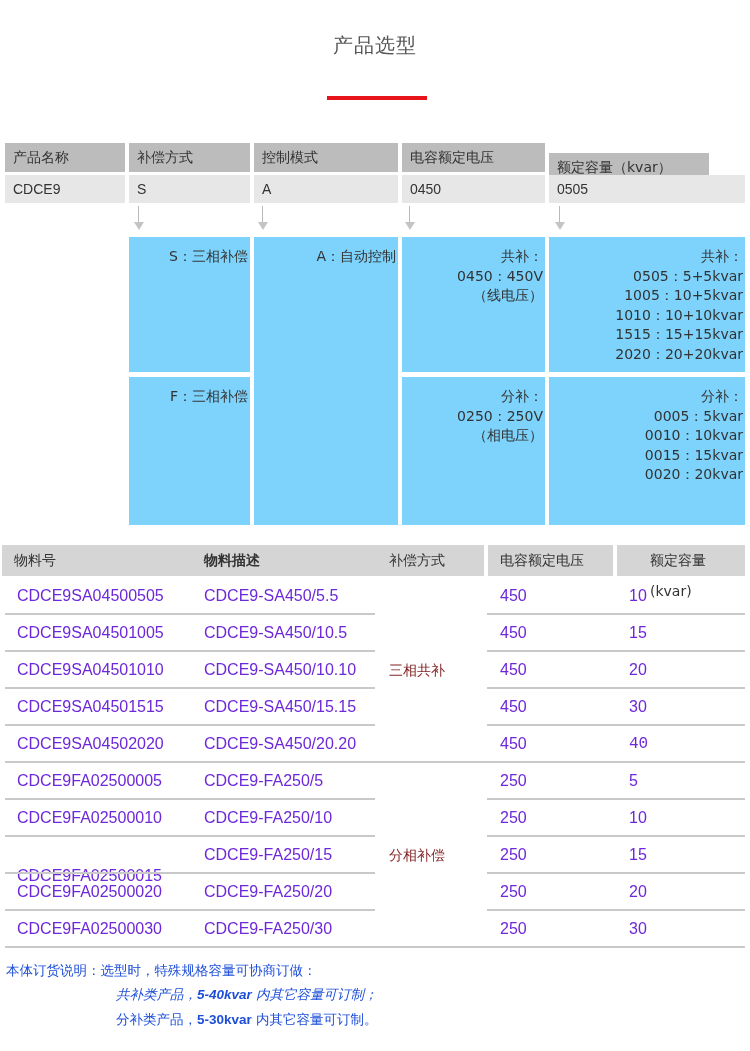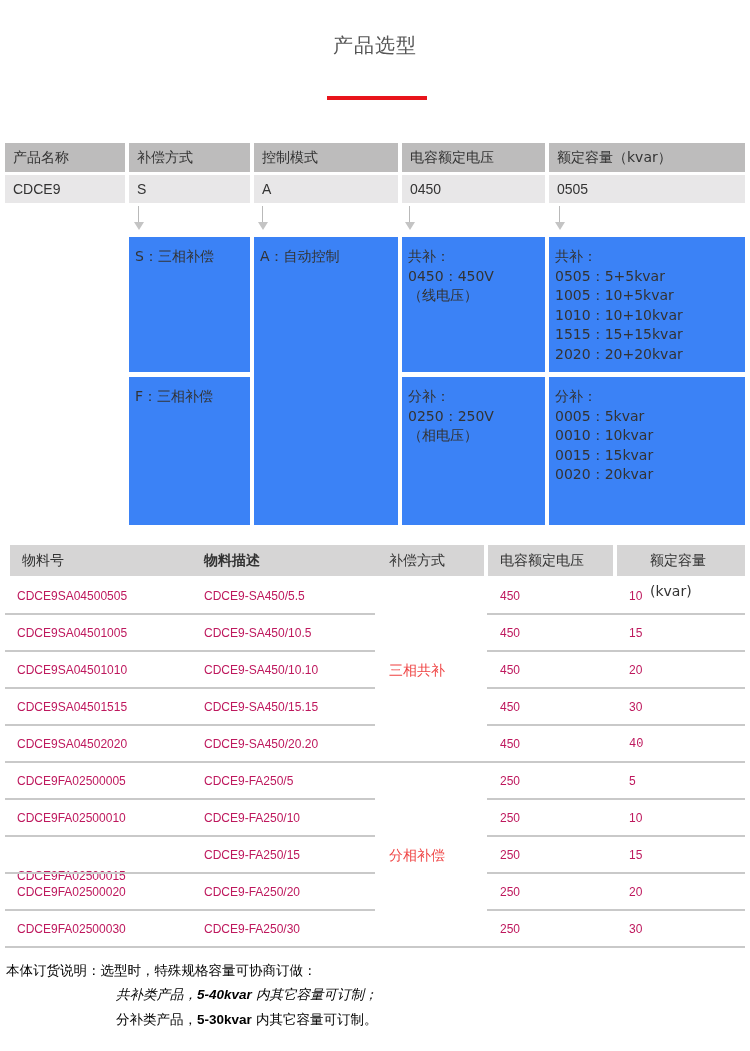--- a/index.html
+++ b/index.html
@@ -8,43 +8,43 @@
   .abs { position:absolute; box-sizing:border-box; }
   .title { left:0; top:32px; width:750px; text-align:center; font-size:20px; color:#555; letter-spacing:1px; font-family:"DejaVu Sans",sans-serif; font-weight:300; }
   .title-bar { left:327px; top:96px; width:100px; height:4px; background:#e8141b; }
 
   .th { background:#bdbcbc; height:29px; line-height:29px; padding-left:8px; font-size:14px; color:#333; font-family:"DejaVu Sans",sans-serif; }
   .td { background:#e8e7e8; height:28px; line-height:28px; padding-left:8px; font-size:14px; color:#333; }
   .arrow { width:12px; height:26px; }
   .arrow .line { position:absolute; left:5px; top:0; width:1px; height:20px; background:#b9b9b9; }
   .arrow .head { position:absolute; left:1px; top:16px; width:0; height:0; border-left:5px solid transparent; border-right:5px solid transparent; border-top:8px solid #c4c4c4; }
 
-  .box { background:#3b82f6; padding:10px 8px 0 6px; font-size:14px; line-height:19.6px; color:#333; font-family:"DejaVu Sans",sans-serif; }
+  .box { background:#7dd3fc; padding:10px 2px 0 6px; font-size:14px; line-height:19.6px; color:#333; font-family:"DejaVu Sans",sans-serif;text-align:right; }
   .box div { white-space:pre; }
 
   .bth { background:#d6d5d5; height:31px; line-height:31px; padding-left:12px; font-size:14px; color:#333; font-family:"DejaVu Sans",sans-serif; }
-  .bcell { height:36px; line-height:36px; padding-left:12px; font-size:12px; color:#be185d; }
+  .bcell { height:36px; line-height:36px; padding-left:12px; font-size:16px; color:#6d28d9; }
   .hline { height:2px; background:#c9c9c9; }
-  .merged { font-size:14px; color:#ef4444; padding-left:12px; font-family:"DejaVu Sans",sans-serif; }
+  .merged { font-size:14px; color:#7f1d1d; padding-left:12px; font-family:"DejaVu Sans",sans-serif; }
 
-  .note { font-size:13.5px; color:#000000; line-height:24px; font-family:"DejaVu Sans",sans-serif; white-space:pre; }
+  .note { font-size:13.5px; color:#1d4ed8; line-height:24px; font-family:"DejaVu Sans",sans-serif; white-space:pre; }
   .note b { font-weight:bold; font-family:"Liberation Sans",sans-serif; }
 </style>
 </head>
 <body>
 
 <div class="abs title">产品选型</div>
 <div class="abs title-bar"></div>
 
 <div>
   <div class="abs th" style="left:5px;top:143px;width:120px;">产品名称</div>
   <div class="abs th" style="left:129px;top:143px;width:121px;">补偿方式</div>
   <div class="abs th" style="left:254px;top:143px;width:144px;">控制模式</div>
   <div class="abs th" style="left:402px;top:143px;width:143px;">电容额定电压</div>
-  <div class="abs th" style="left:549px;top:143px;width:196px;">额定容量（kvar）</div>
+  <div class="abs th" style="left:549px;top:153px;width:160px;">额定容量（kvar）</div>
 
   <div class="abs td" style="left:5px;top:175px;width:120px;">CDCE9</div>
   <div class="abs td" style="left:129px;top:175px;width:121px;">S</div>
   <div class="abs td" style="left:254px;top:175px;width:144px;">A</div>
   <div class="abs td" style="left:402px;top:175px;width:143px;">0450</div>
   <div class="abs td" style="left:549px;top:175px;width:196px;">0505</div>
 
   <div class="abs arrow" style="left:133px;top:206px;">
       <span class="line"></span>
       <span class="head"></span>
@@ -95,21 +95,21 @@
   <div class="abs box" style="left:549px;top:377px;width:196px;height:148px;">
     <div>分补：</div>
     <div>0005：5kvar</div>
     <div>0010：10kvar</div>
     <div>0015：15kvar</div>
     <div>0020：20kvar</div>
   </div>
 </div>
 
 <div id="mat">
-    <div class="abs bth" style="left:10px;top:545px;width:200px;">物料号</div>
+    <div class="abs bth" style="left:2px;top:545px;width:200px;">物料号</div>
     <div class="abs bth" style="left:192px;top:545px;width:200px;font-weight:bold;">物料描述</div>
     <div class="abs bth" style="left:377px;top:545px;width:107px;">补偿方式</div>
     <div class="abs bth" style="left:488px;top:545px;width:125px;">电容额定电压</div>
     <div class="abs bth" style="left:617px;top:545px;width:128px;padding-left:33px;">额定容量(kvar)</div>
     <div class="abs bcell" style="left:5px;top:578px;width:183px;">CDCE9SA04500505</div>
     <div class="abs bcell" style="left:192px;top:578px;width:181px;">CDCE9-SA450/5.5</div>
     <div class="abs bcell" style="left:488px;top:578px;width:125px;">450</div>
     <div class="abs bcell" style="left:617px;top:578px;width:128px;">10</div>
     <div class="abs hline" style="left:5px;top:613px;width:370px;"></div>
     <div class="abs hline" style="left:487px;top:613px;width:258px;"></div>

